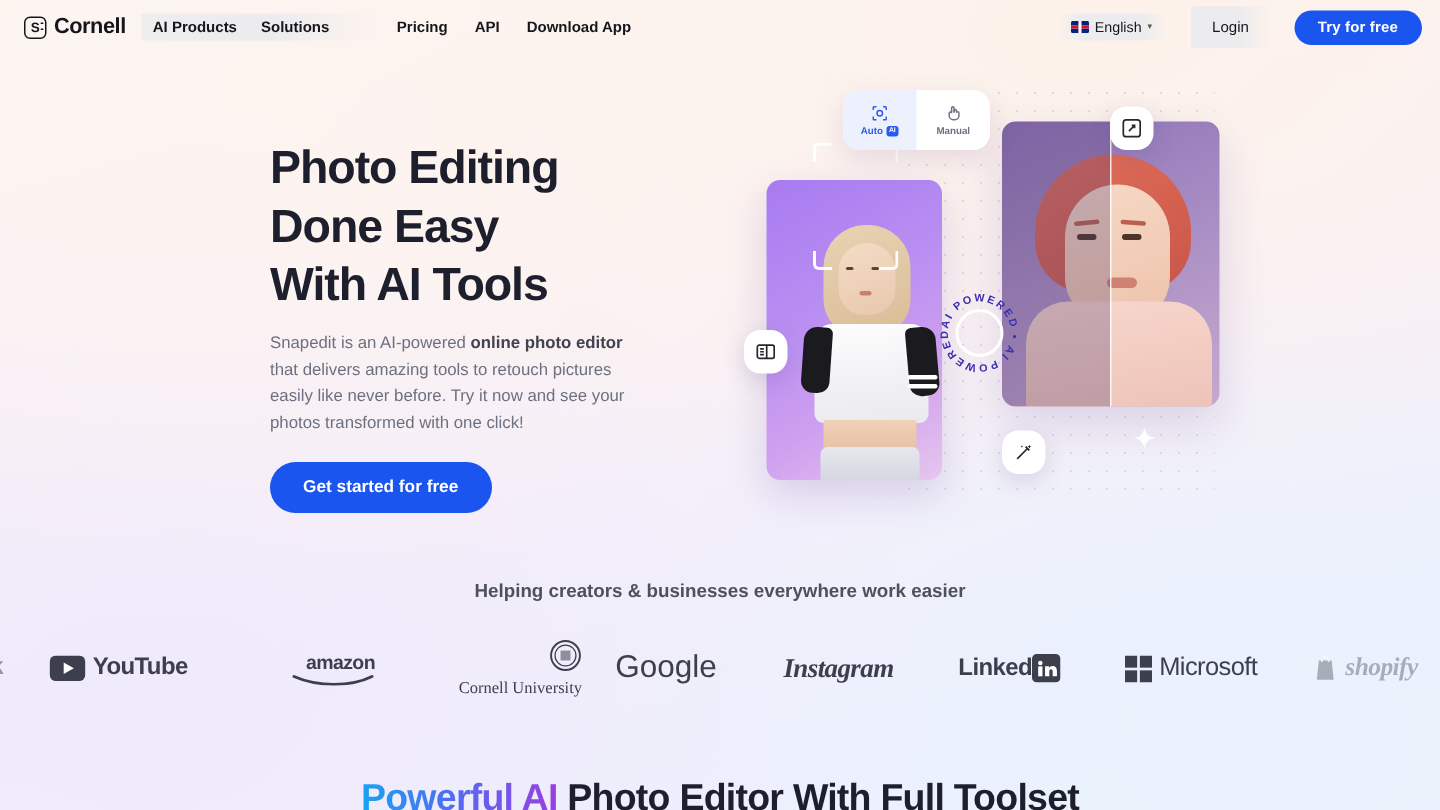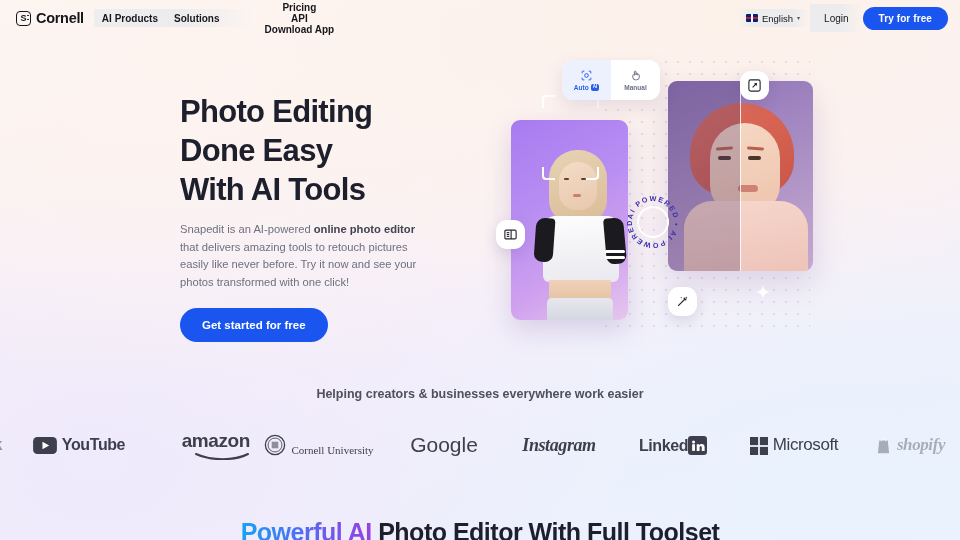--- a/index.html
+++ b/index.html
@@ -46,24 +46,24 @@
   .nav-group {
     display:flex; align-items:center; margin-left:10px;
     background:linear-gradient(90deg,#eeeeef 0%, #ececee 55%, rgba(236,236,238,0) 100%);
     height:18px; padding-right:26px;
   }
   .nav-item {
     font-size:10px; font-weight:bold; color:#16171d;
     padding:0 8px; white-space:nowrap; cursor:pointer;
   }
   .nav-item.plain { font-weight:bold; }
-  .nav-rest { display:flex; align-items:center; margin-left:2px;flex-direction:column; }
+  .nav-rest { display:flex; align-items:center; margin-left:2px; }
   .nav-rest .nav-item { padding:0 9px; }
 
-  .hdr-right { margin-left:auto; display:flex; align-items:center; padding-right:12px; gap:0; }
+  .hdr-right { margin-left:auto; display:flex; align-items:center; padding-right:12px; gap:16px; }
   .lang {
     display:flex; align-items:center; gap:4px;
     background:linear-gradient(90deg,rgba(236,236,238,0) 0%, #ececee 22%, #ececee 78%, rgba(236,236,238,0) 100%);
     height:18px; padding:0 10px; cursor:pointer;
   }
   .flag {
     width:12px; height:8px; border-radius:1px; position:relative; overflow:hidden;
     background:#00247d; flex:none;
   }
   .flag::before {
@@ -434,27 +434,27 @@
 
     <div class="brand" style="width:118px;">
       <svg width="24" height="17" viewBox="0 0 28 20">
         <rect width="28" height="20" rx="5" fill="#3d3f4c"></rect>
         <path d="M11 5.5 L19 10 L11 14.5z" fill="#ffffff"></path>
       </svg>
       <span class="brand-name">YouTube</span>
     </div>
 
     <div class="brand" style="width:112px; flex-direction:column; gap:0;">
-      <span class="brand-name" style="font-size:19px;">amazon</span>
+      <span class="brand-name" style="font-size:13px;">amazon</span>
       <svg width="56" height="8" viewBox="0 0 56 8">
         <path d="M2 2 C18 9 40 9 54 2" stroke="#3d3f4c" stroke-width="2" fill="none" stroke-linecap="round"></path>
       </svg>
     </div>
 
-    <div class="brand" style="width:138px;">
+    <div class="brand" style="width:138px;flex-direction:column;">
       <svg width="22" height="22" viewBox="0 0 24 24">
         <circle cx="12" cy="12" r="10.5" fill="none" stroke="#3d3f4c" stroke-width="1.4"></circle>
         <circle cx="12" cy="12" r="7.6" fill="none" stroke="#3d3f4c" stroke-width="0.9"></circle>
         <rect x="8.4" y="8.4" width="7.2" height="7.2" fill="#3d3f4c" opacity=".55"></rect>
       </svg>
       <span style="font-size:11px;font-family:'Liberation Serif',serif;color:#3d3f4c;">Cornell University</span>
     </div>
 
     <div class="brand" style="width:112px;">
       <span class="brand-name" style="font-size:21px;font-weight:normal;letter-spacing:0;">Google</span>

